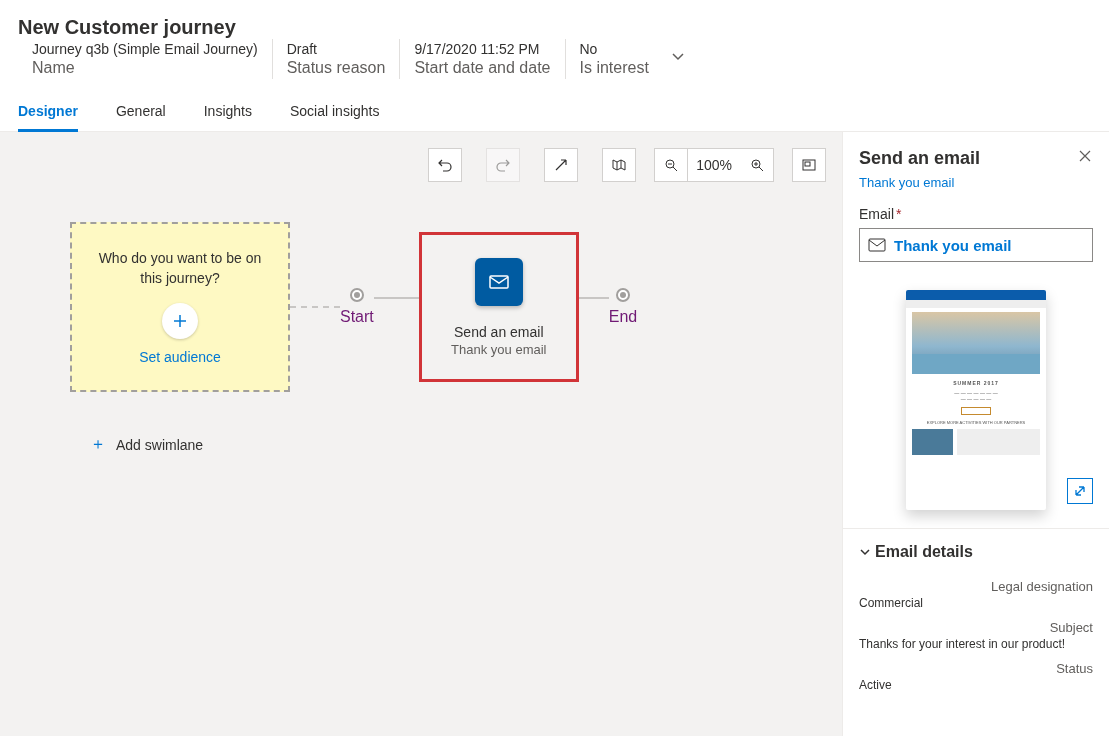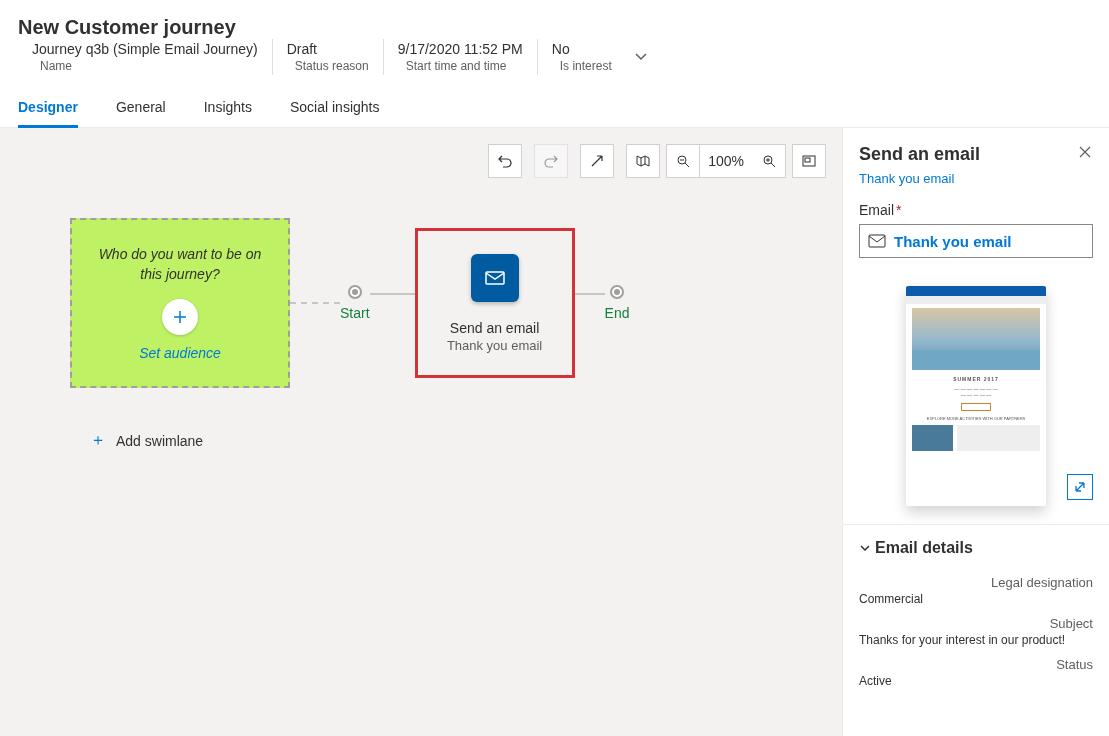--- a/index.html
+++ b/index.html
@@ -7,57 +7,57 @@
   body { width:1109px; height:736px; overflow:hidden; }
 
   
   .header { display:flex; align-items:flex-start; padding:12px 18px 0 18px;flex-direction:column; }
   .page-title { font-size:20px; font-weight:600; flex:0 0 auto; padding-top:4px; }
   .header-spacer { flex:1; }
   .meta-group { display:flex; align-items:flex-start; }
   .meta-item { padding:2px 14px; border-left:1px solid #e1dfdd; min-height:36px; }
   .meta-item:first-child { border-left:none; }
   .meta-value { font-size:14px; color:#323130; }
-  .meta-label { font-size:12px; color:#605e5c; margin-top:2px;margin-left:8px; }
+  .meta-label { font-size:16px; color:#605e5c; margin-top:2px; }
   .chevron-wrap { padding:10px 4px 0 8px; }
 
   
   .tabs { display:flex; gap:38px; padding:18px 18px 0 18px; border-bottom:1px solid #edebe9; }
   .tab { font-size:14px; padding:6px 0 10px 0; cursor:pointer; color:#323130; }
   .tab.active { color:#0078d4; border-bottom:3px solid #0078d4; margin-bottom:-1px; font-weight:600; }
 
   
   .body { display:flex; height:calc(736px - 112px); }
   .canvas-area { flex:1; background:#f3f2f1; position:relative; }
   .side-panel { width:267px; border-left:1px solid #edebe9; background:#fff; display:flex; flex-direction:column; }
 
   
-  .canvas-toolbar { position:absolute; top:16px; right:16px; display:flex; gap:6px; }
+  .canvas-toolbar { position:absolute; top:16px; right:16px; display:flex; gap:18px; }
   .tb-btn { background:#fff; border:1px solid #d2d0ce; height:34px; min-width:34px; display:flex; align-items:center; justify-content:center; cursor:pointer; font-size:14px; color:#323130; }
   .tb-btn + .tb-btn { margin-left:6px; }
   .tb-zoom { display:flex; }
   .tb-zoom .tb-btn { margin-left:0; border-left:none; }
   .tb-zoom .tb-btn:first-child { border-left:1px solid #d2d0ce; }
   .tb-zoom .zoom-label { border:1px solid #d2d0ce; border-left:none; border-right:none; height:34px; background:#fff; display:flex; align-items:center; padding:0 8px; font-size:14px; }
 
   
   .canvas-content { position:absolute; top:90px; left:70px; right:0; }
 
-  .audience-box { width:220px; height:170px; border:2px dashed #a19f9d; background:#bef264; display:flex; flex-direction:column; align-items:center; justify-content:center; text-align:center; padding:10px 20px;font-style:italic; }
+  .audience-box { width:220px; height:170px; border:2px dashed #a19f9d; background:#fef9c3; display:flex; flex-direction:column; align-items:center; justify-content:center; text-align:center; padding:10px 20px; }
   .audience-q { font-size:14px; color:#323130; line-height:1.4; }
   .plus-circle { width:36px; height:36px; border-radius:50%; background:#fff; box-shadow:0 1px 3px rgba(0,0,0,0.2); display:flex; align-items:center; justify-content:center; margin:14px 0 10px 0; color:#0078d4; font-size:20px; cursor:pointer; }
   .set-audience { color:#0078d4; font-size:14px; cursor:pointer; }
 
   .flow-row { display:flex; align-items:center; }
   .connector { position:relative; height:2px; }
   .connector.dashed { border-top:2px dashed #c8c6c4; }
   .connector.solid { border-top:2px solid #c8c6c4; }
   .node-dot { width:14px; height:14px; border:2px solid #a19f9d; border-radius:50%; background:#fff; position:relative; }
   .node-dot .inner { width:6px; height:6px; background:#a19f9d; border-radius:50%; position:absolute; top:2px; left:2px; }
-  .node-label { font-size:14px; color:#15803d; text-align:center; margin-top:6px; }
+  .node-label { font-size:16px; color:#701a75; text-align:center; margin-top:6px; }
   .node-col { display:flex; flex-direction:column; align-items:center; }
 
   .email-tile-wrap { border:3px solid #d13438; padding:0; width:160px; height:150px; display:flex; flex-direction:column; align-items:center; justify-content:flex-start; background:transparent; }
   .email-tile-inner-pad { flex:1; display:flex; flex-direction:column; align-items:center; justify-content:center; width:100%; }
   .email-icon-box { width:48px; height:48px; border-radius:6px; background:#005ba1; display:flex; align-items:center; justify-content:center; box-shadow:0 2px 4px rgba(0,0,0,0.25); }
   .email-title { font-size:14px; color:#323130; margin-top:18px; }
   .email-sub { font-size:13px; color:#605e5c; margin-top:2px; }
 
   .add-swimlane-row { display:flex; align-items:center; gap:10px; margin-top:42px; margin-left:20px; color:#323130; font-size:14px; cursor:pointer; }
   .add-swimlane-row .plus { color:#0078d4; font-size:16px; }
@@ -105,21 +105,21 @@
     <div class="meta-item">
       <div class="meta-value">Journey q3b (Simple Email Journey)</div>
       <div class="meta-label">Name</div>
     </div>
     <div class="meta-item">
       <div class="meta-value">Draft</div>
       <div class="meta-label">Status reason</div>
     </div>
     <div class="meta-item">
       <div class="meta-value">9/17/2020 11:52 PM</div>
-      <div class="meta-label">Start time and time</div>
+      <div class="meta-label">Start date and date</div>
     </div>
     <div class="meta-item">
       <div class="meta-value">No</div>
       <div class="meta-label">Is interest</div>
     </div>
     <div class="chevron-wrap">
       <svg width="14" height="14" viewBox="0 0 14 14">
           <path d="M2 5 L7 10 L12 5" stroke="#605e5c" stroke-width="1.5" fill="none"></path>
         </svg>
     </div>

